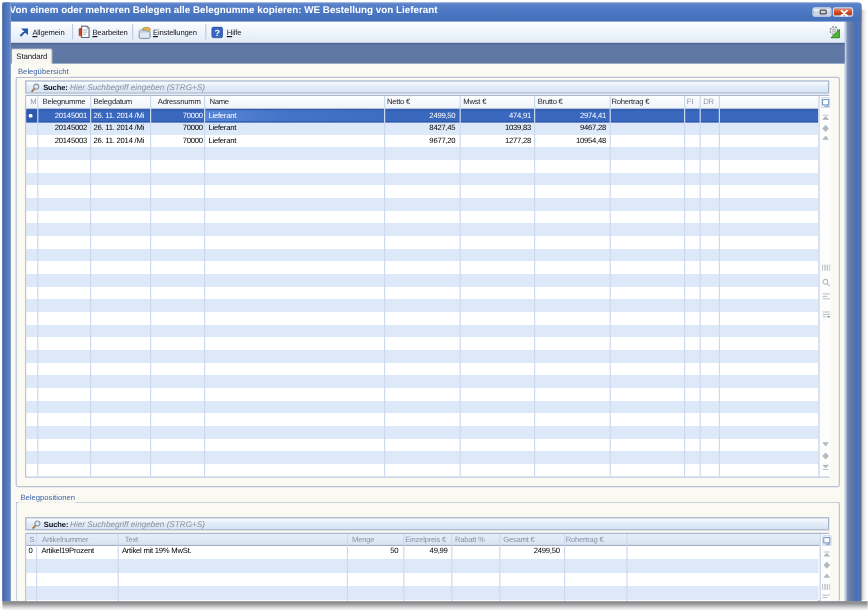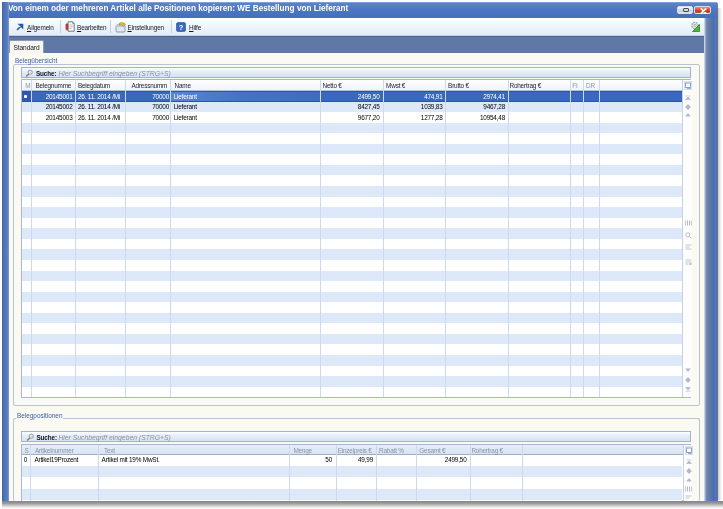--- a/index.html
+++ b/index.html
@@ -35,21 +35,21 @@
 .hg{color:#8a93a5}
 .v{position:absolute;top:0;width:1px;background:#ccd9ee}
 .c{position:absolute;font-size:6.4px;letter-spacing:-0.2px;color:#000;white-space:pre;line-height:1.15}
 .r{text-align:right}
 .nav{position:absolute;background:#fdfdfe;border-left:1px solid #c5d0e2}
 svg{display:block}
 </style></head>
 <body>
 <div id="win"></div>
 <div class="a" id="tbar"></div>
-<div class="a" id="title">Von einem oder mehreren Artikel alle Positionen kopieren: WE Bestellung von Lieferant</div>
+<div class="a" id="title">Von einem oder mehreren Belegen alle Belegnumme kopieren: WE Bestellung von Lieferant</div>
 <div class="a capbtn" id="maxb">
     <div class="a" id="maxsq"></div>
   </div>
 <div class="a capbtn" id="clsb">
     <svg class="a" style="left:5px;top:1.2px" width="7" height="6" viewBox="0 0 7 6">
       <path d="M1.3 0.9 L5.7 5.1 M5.7 0.9 L1.3 5.1" stroke="#ffffff" stroke-width="1.6" stroke-linecap="round"></path>
     </svg>
   </div>
 
 <div class="a" id="toolbar">

